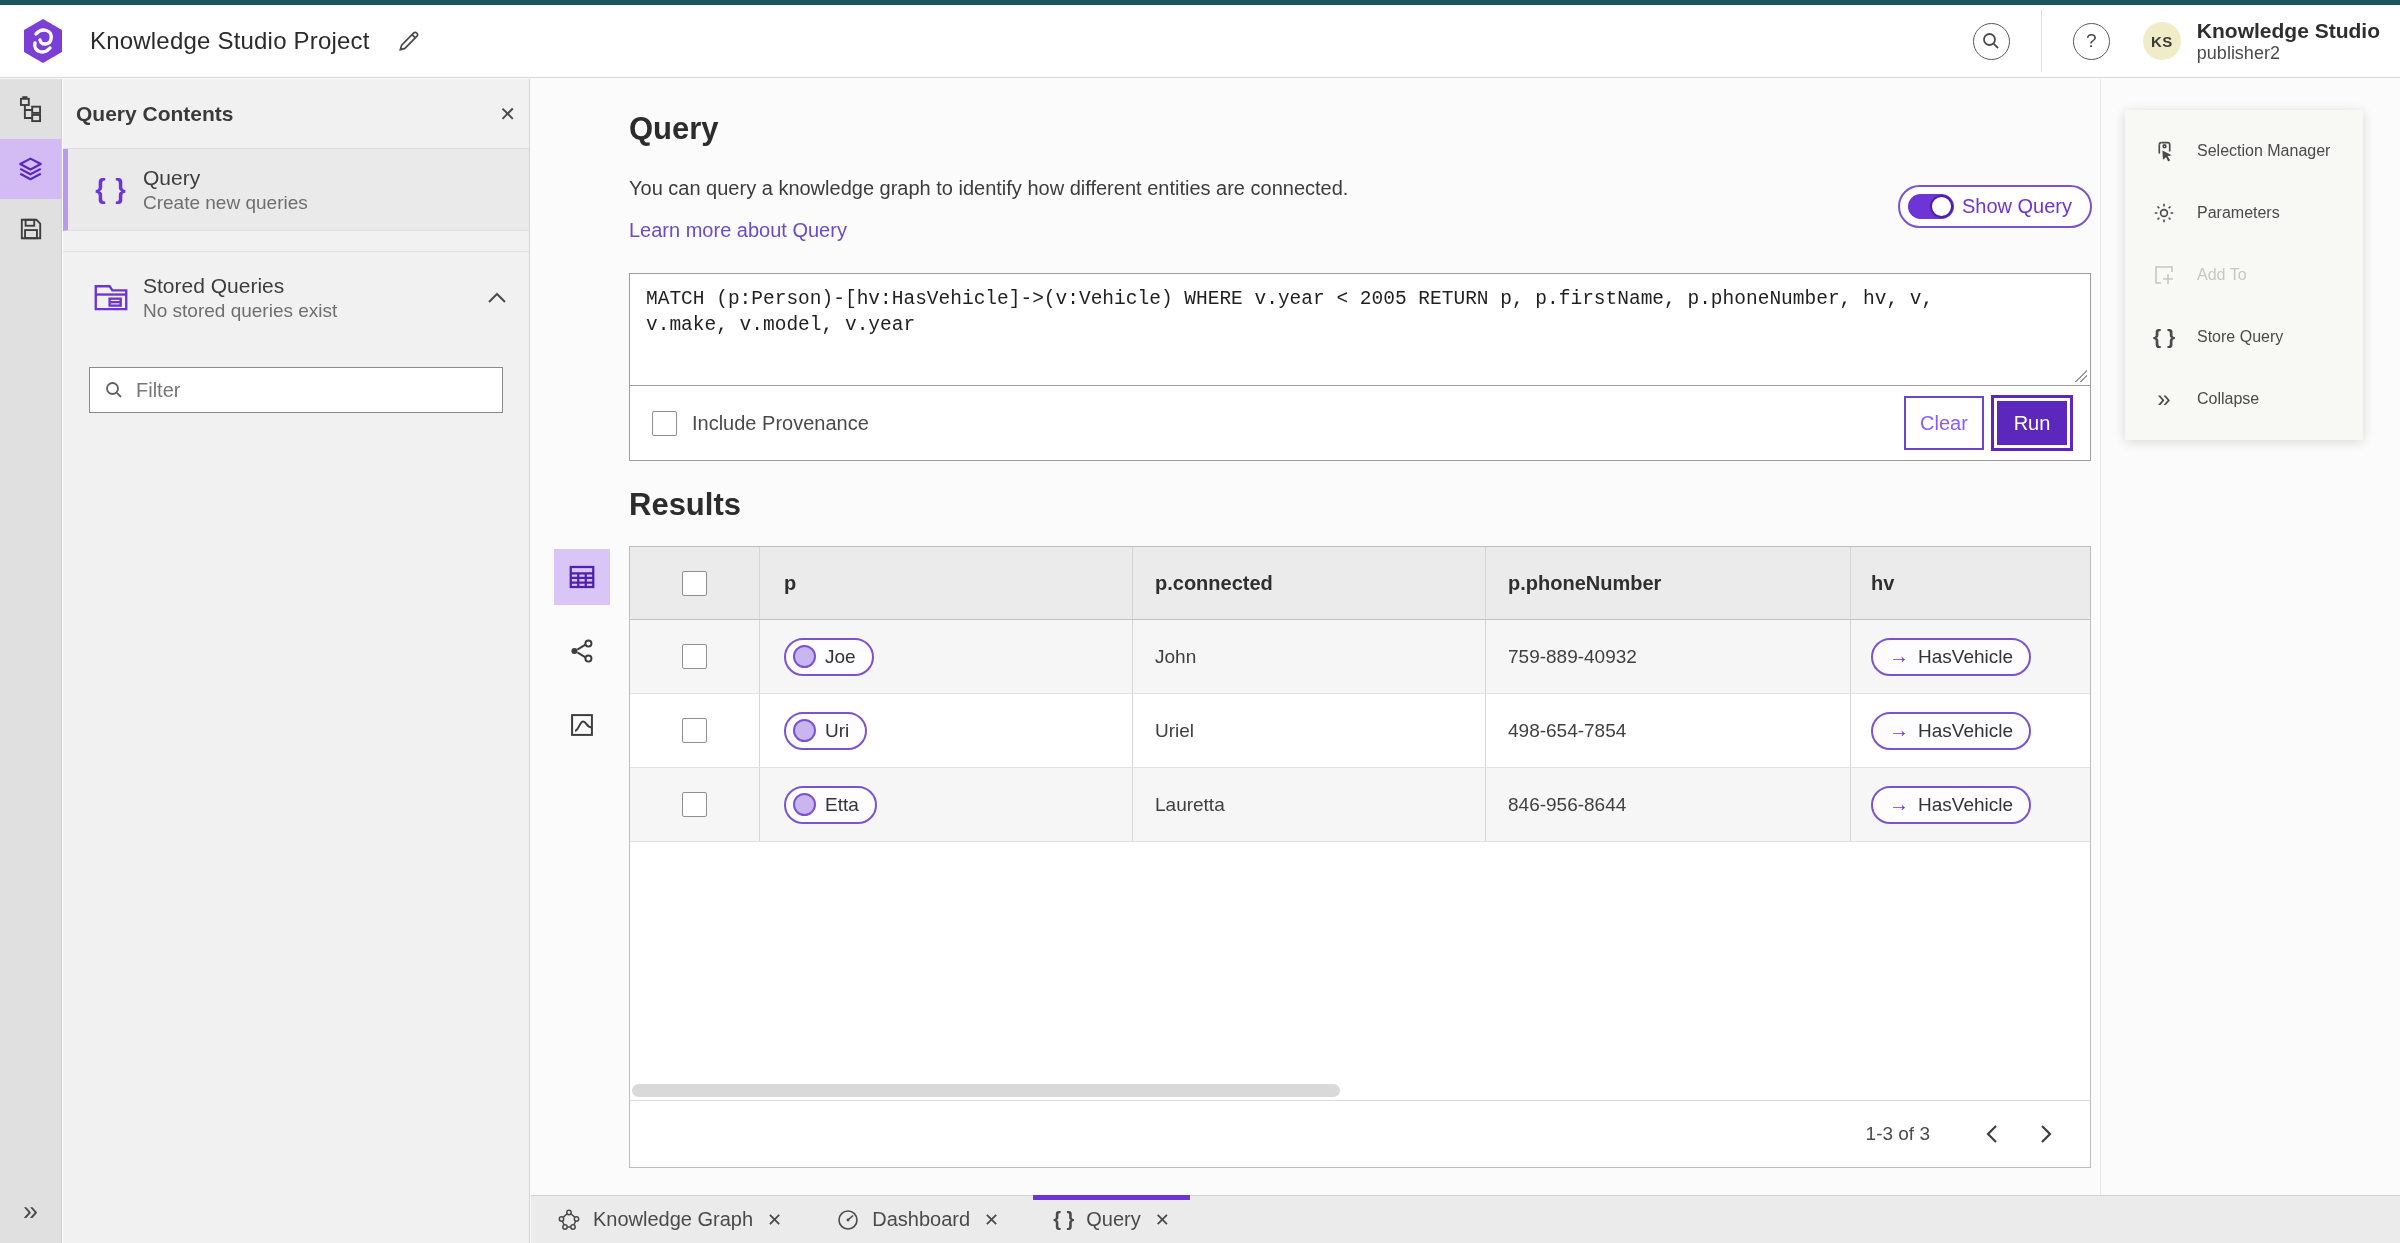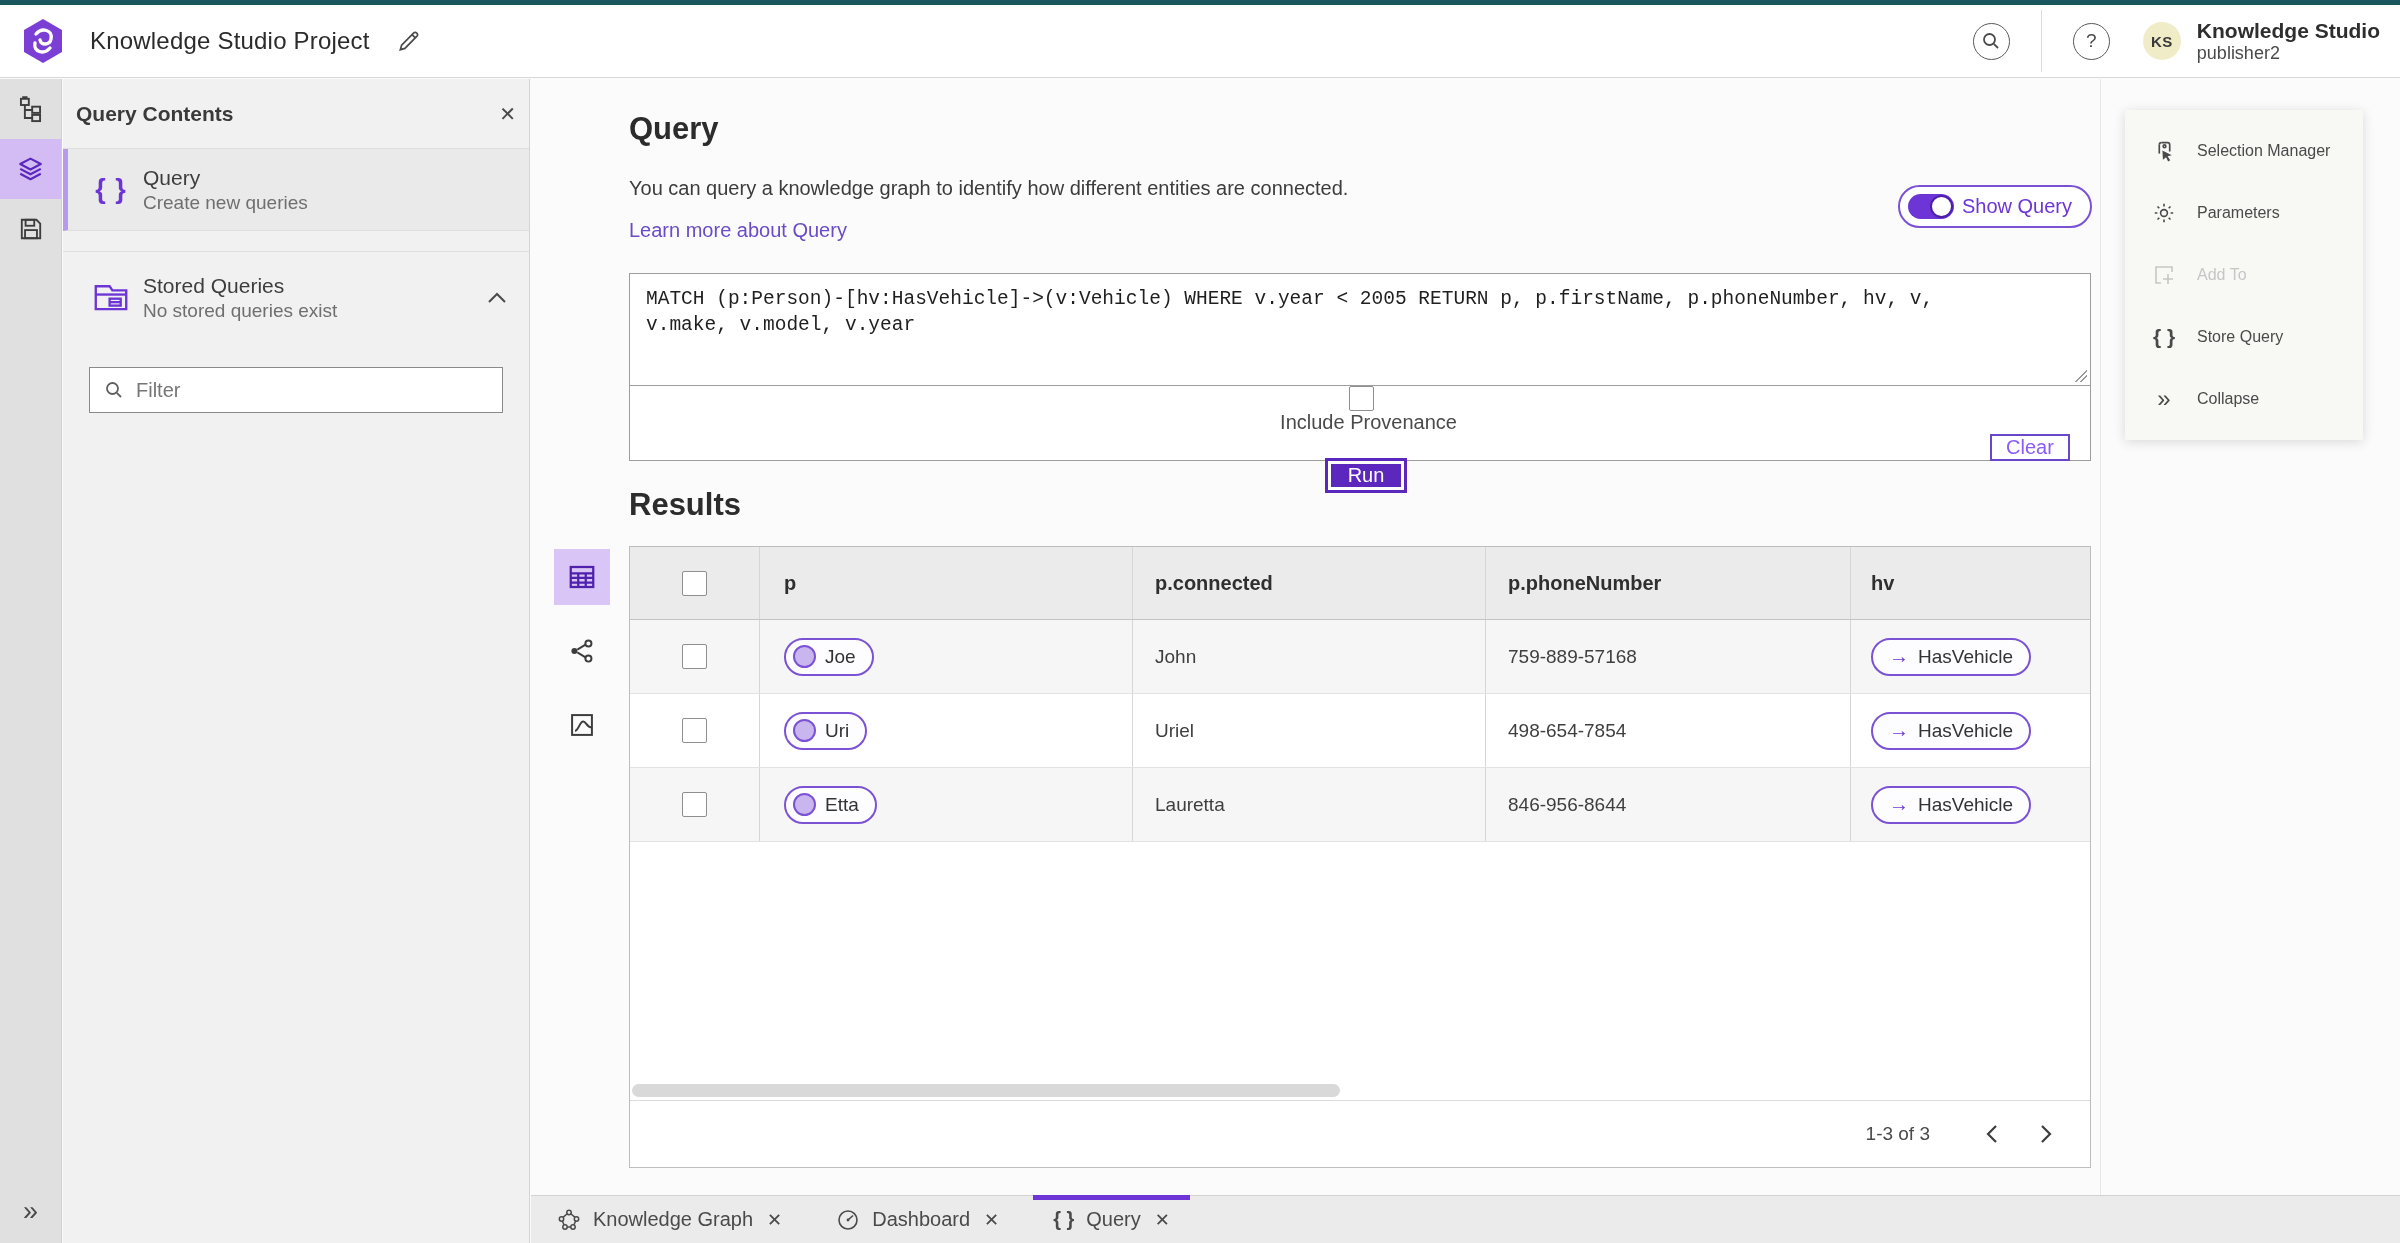--- a/index.html
+++ b/index.html
@@ -56,21 +56,21 @@
   .showquery { position:absolute; right:308px; top:106px; height:43px; border:2px solid #7b52d3; border-radius:22px; background:#fff; display:flex; align-items:center; padding:0 18px 0 8px; cursor:pointer; }
   .toggle { width:46px; height:25px; border-radius:13px; background:#6d35d6; position:relative; margin-right:8px; }
   .toggle .knob { position:absolute; right:1px; top:1px; width:23px; height:23px; border-radius:50%; background:#fff; border:2.5px solid #4d1fa8; }
   .showquery-label { font-size:20px; color:#6d35d6; }
 
   .editor { position:absolute; left:98px; top:194px; width:1462px; background:#fff; border:1px solid #9e9e9e; }
   .code-area { position:relative; height:112px; border-bottom:1px solid #9e9e9e; padding:13px 16px; }
   .code-text { font-family:"Liberation Mono", monospace; font-size:19.5px; line-height:1.32; color:#1f1f1f; max-width:1345px; word-break:break-word; white-space:pre-wrap; }
   .grip { position:absolute; right:3px; bottom:3px; width:13px; height:13px; background:
       linear-gradient(135deg, transparent 0 52%, #9a9a9a 52% 58%, transparent 58% 72%, #9a9a9a 72% 78%, transparent 78%); cursor:nwse-resize; }
-  .editor-footer { height:74px; display:flex; align-items:center; padding:0 20px 0 22px;flex-direction:column; }
+  .editor-footer { height:74px; display:flex; align-items:center; padding:0 20px 0 22px; }
   .checkbox { width:25px; height:25px; background:#fff; border:1.5px solid #8f8f8f; border-radius:2px; cursor:pointer; flex:0 0 auto; }
   .prov-label { font-size:20px; color:#4a4a4a; margin-left:15px; }
   .btn-clear { margin-left:auto; width:80px; height:54px; background:#fff; border:2px solid #6a46c9; color:#8b5cf6; font-size:20px; cursor:pointer; font-family:inherit; }
   .btn-run { margin-left:10px; width:76px; height:50px; background:#5b27bd; border:3px solid #fff; outline:3px solid #5b27bd; color:#fff; font-size:20px; cursor:pointer; font-family:inherit; }
 
   .r-title { position:absolute; left:98px; top:408px; font-size:31px; font-weight:bold; color:#2c2c2c; }
 
   .view-rail { position:absolute; left:22px; top:470px; width:58px; display:flex; flex-direction:column; align-items:center; }
   .view-btn { width:56px; height:56px; display:flex; align-items:center; justify-content:center; color:#3d3d3d; cursor:pointer; }
   .view-btn.active { background:#d9c6f6; color:#4f21ad; }
@@ -313,21 +313,21 @@
         <div class="cell c1">
           <span class="pill">
             <span class="node-dot"></span>
             <span class="pill-label">Joe</span>
           </span>
         </div>
         <div class="cell c2">
             <span class="cell-text">John</span>
           </div>
         <div class="cell c3">
-            <span class="cell-text">759-889-57168</span>
+            <span class="cell-text">759-889-40932</span>
           </div>
         <div class="cell c4">
           <span class="pill rel">
             <span class="rel-arrow">→</span>
             <span class="pill-label">HasVehicle</span>
           </span>
         </div>
       </div>
 
       <div class="trow tbody-row">

